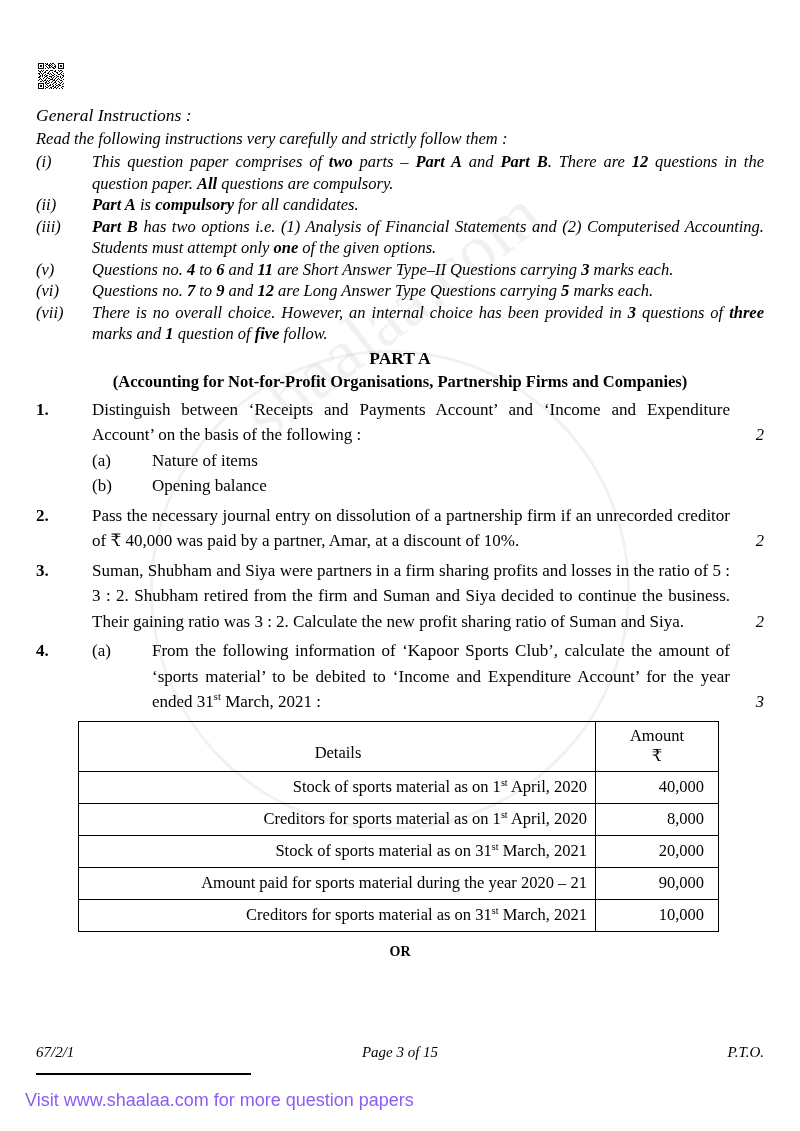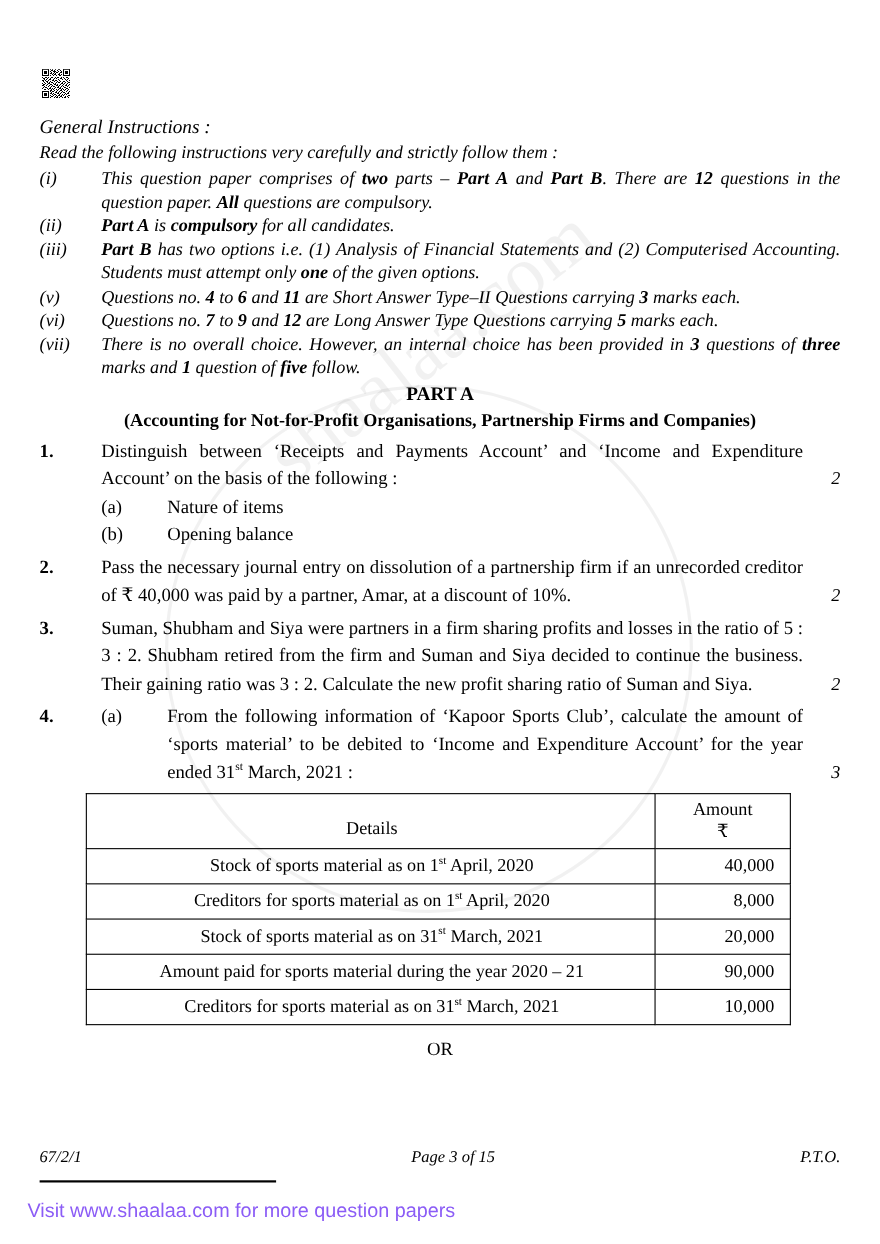--- a/index.html
+++ b/index.html
@@ -185,55 +185,55 @@
   }
   table.amt th.h-amount {
     text-align: center;
     font-weight: normal;
     padding: 4px 6px 5px 6px;
     vertical-align: middle;
     line-height: 20px;
     height: 48px;
   }
   table.amt td.t-details {
-    text-align: center;
+    text-align: right;
     padding: 5px 8px 6px 10px;
     height: 30px;
     margin-top: 24px;
   }
   table.amt td.t-amount {
     text-align: right;
     padding: 5px 14px 6px 6px;
     height: 30px;
   }
 
   .or-head {
     text-align: center;
-    font-weight: normal;
-    font-size: 17px;
+    font-weight: bold;
+    font-size: 14px;
     margin-top: 12px;
   }
 
   
   .footer {
     position: absolute;
     left: 36px;
     top: 1044px;
     width: 728px;
     font-style: italic;
     font-size: 15px;
   }
   .footer .fcode {
     position: absolute; left: 0; top: 0;
     width: 215px;
     border-bottom: 2px solid #000;
     padding-bottom: 12px;
   }
   .footer .fpage {
-    position: absolute; left: 12px; top: 0;
+    position: absolute; left: 0; top: 0;
     width: 728px;
     text-align: center;
   }
   .footer .fpto {
     position: absolute; right: 0; top: 0;
     text-align: right;
   }
 
   .site-line {
     position: absolute;

